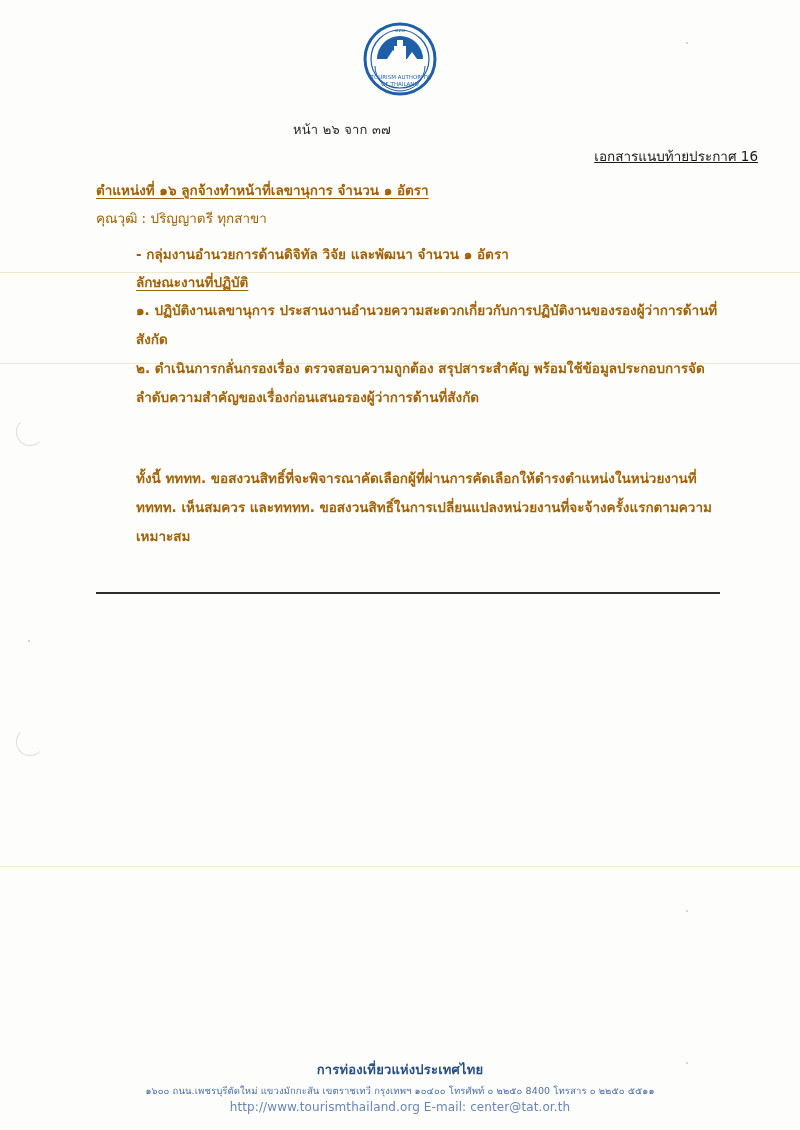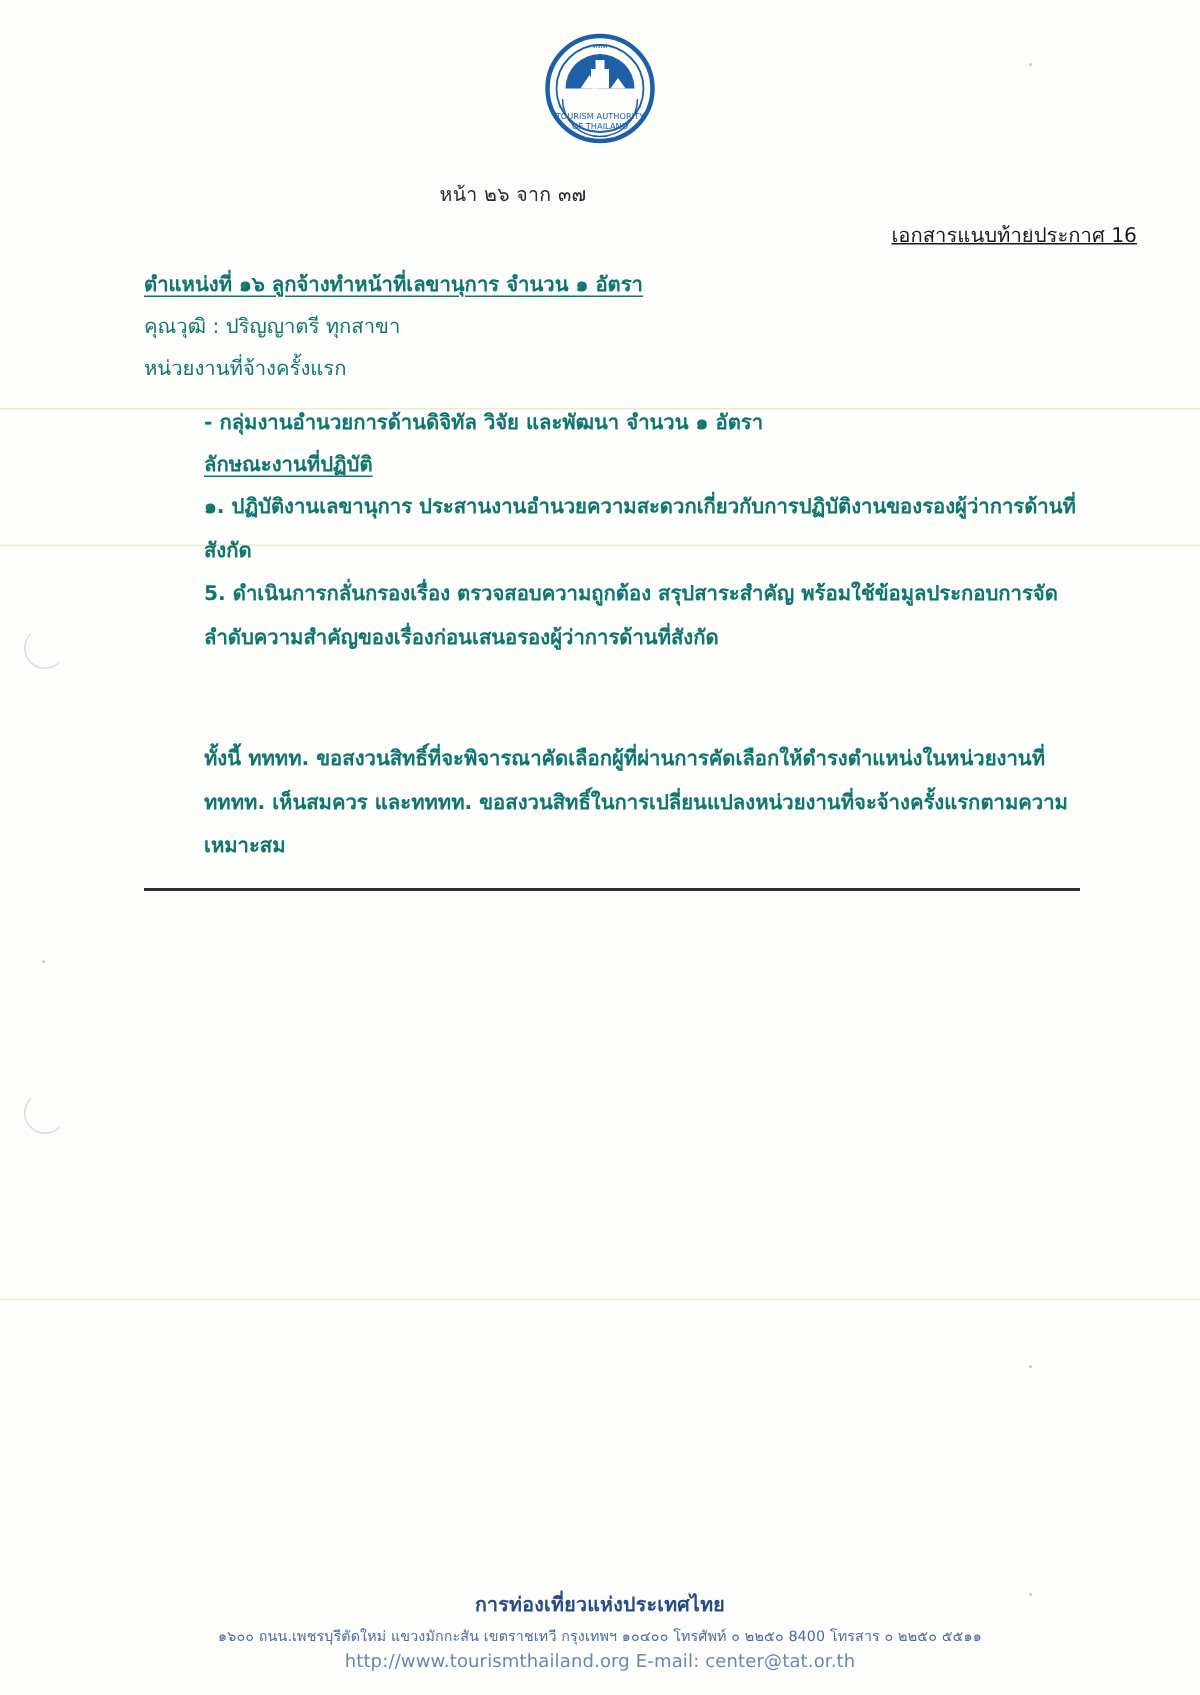--- a/index.html
+++ b/index.html
@@ -84,21 +84,21 @@
     text-decoration: underline;
   }
 
   .body-text {
     position: absolute;
     left: 96px;
     width: 630px;
     top: 176px;
     font-size: 13.5px;
     line-height: 28px;
-    color: #0f766e;
+    color: #a16207;
   }
   .body-text .line { white-space: nowrap; }
   .u { text-decoration: underline; text-underline-offset: 3px; }
   .b { font-weight: bold; }
   .indent1 { padding-left: 40px; }
   .indent2 { padding-left: 40px; font-weight: bold; }
   .para {
     white-space: normal;
     line-height: 29px;
   }
@@ -178,26 +178,25 @@
     </svg>
   </div>
 
   <div class="page-of">หน้า ๒๖ จาก ๓๗</div>
 
   <div class="attach-label">เอกสารแนบท้ายประกาศ 16</div>
 
   <div class="body-text">
     <div class="line u b">ตำแหน่งที่ ๑๖ ลูกจ้างทำหน้าที่เลขานุการ จำนวน ๑ อัตรา</div>
     <div class="line">คุณวุฒิ : ปริญญาตรี ทุกสาขา</div>
-    <div class="line">หน่วยงานที่จ้างครั้งแรก</div>
     <div class="gap-sm"></div>
     <div class="line indent1 b">- กลุ่มงานอำนวยการด้านดิจิทัล วิจัย และพัฒนา จำนวน ๑ อัตรา</div>
     <div class="line indent1 u b">ลักษณะงานที่ปฏิบัติ</div>
     <div class="para indent2">๑. ปฏิบัติงานเลขานุการ ประสานงานอำนวยความสะดวกเกี่ยวกับการปฏิบัติงานของรองผู้ว่าการด้านที่สังกัด</div>
-    <div class="para indent2">5. ดำเนินการกลั่นกรองเรื่อง ตรวจสอบความถูกต้อง สรุปสาระสำคัญ พร้อมใช้ข้อมูลประกอบการจัดลำดับความสำคัญของเรื่องก่อนเสนอรองผู้ว่าการด้านที่สังกัด</div>
+    <div class="para indent2">๒. ดำเนินการกลั่นกรองเรื่อง ตรวจสอบความถูกต้อง สรุปสาระสำคัญ พร้อมใช้ข้อมูลประกอบการจัดลำดับความสำคัญของเรื่องก่อนเสนอรองผู้ว่าการด้านที่สังกัด</div>
     <div class="gap-lg"></div>
     <div class="para indent2">ทั้งนี้ ทททท. ขอสงวนสิทธิ์ที่จะพิจารณาคัดเลือกผู้ที่ผ่านการคัดเลือกให้ดำรงตำแหน่งในหน่วยงานที่ ทททท. เห็นสมควร และทททท. ขอสงวนสิทธิ์ในการเปลี่ยนแปลงหน่วยงานที่จะจ้างครั้งแรกตามความเหมาะสม</div>
   </div>
 
   <div class="hr"></div>
 
   <div class="footer">
     <div class="org">การท่องเที่ยวแห่งประเทศไทย</div>
     <div class="addr">๑๖๐๐ ถนน.เพชรบุรีตัดใหม่ แขวงมักกะสัน เขตราชเทวี กรุงเทพฯ ๑๐๔๐๐  โทรศัพท์ ๐ ๒๒๕๐ 8400 โทรสาร ๐ ๒๒๕๐ ๕๕๑๑</div>
     <div class="web">http://www.tourismthailand.org E-mail: center@tat.or.th</div>

